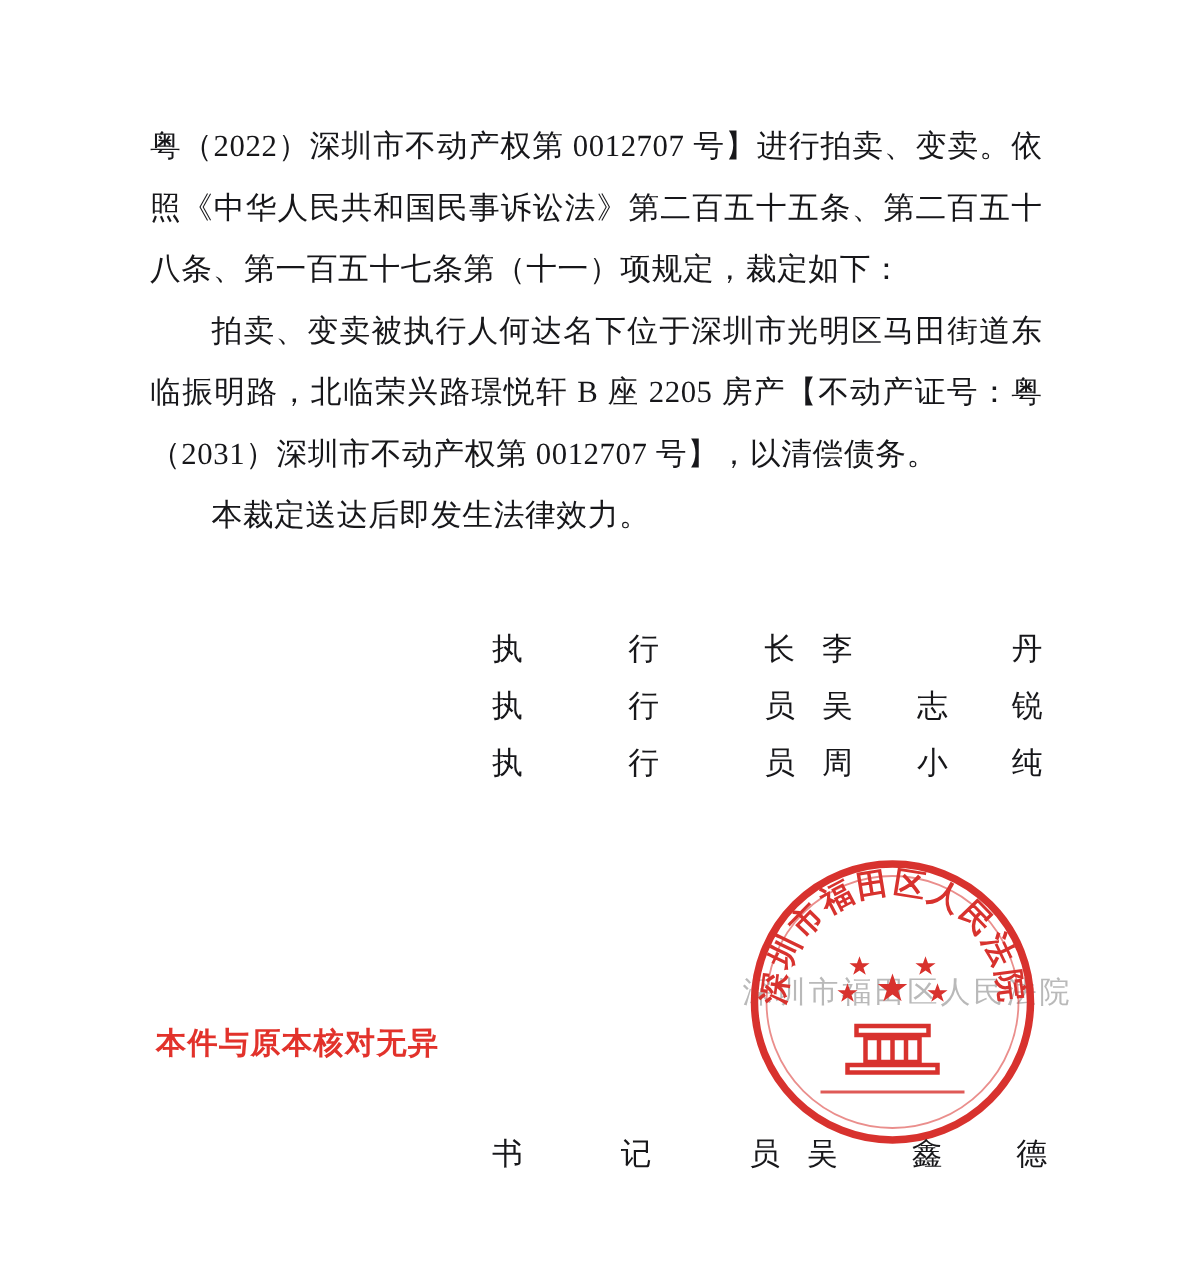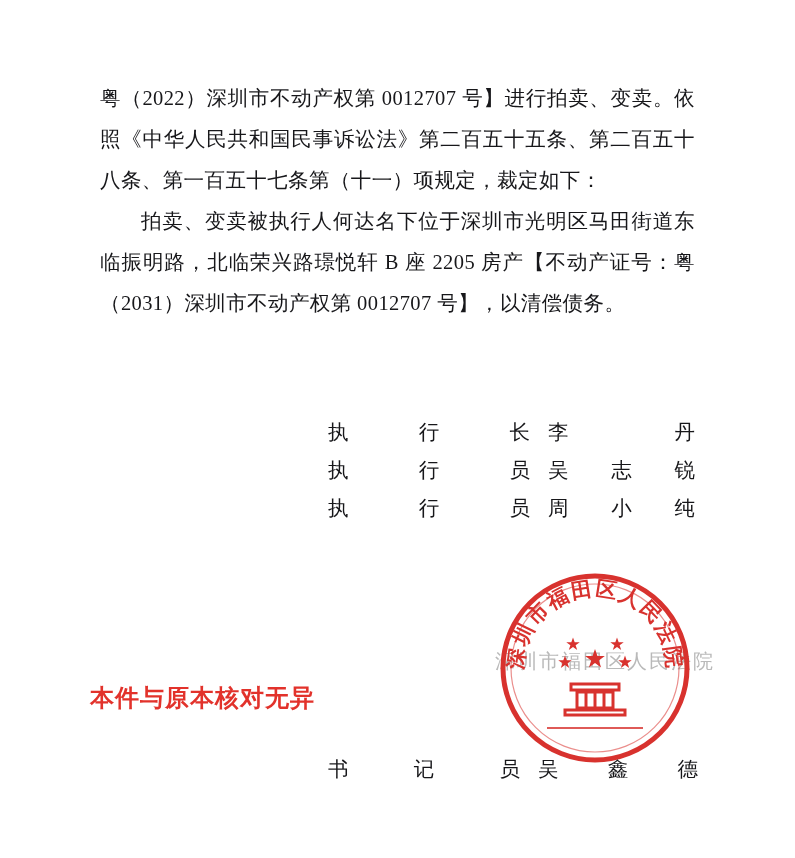--- a/index.html
+++ b/index.html
@@ -89,23 +89,23 @@
   }
   .clerk-name {
     width: 160px;
     display: flex;
     justify-content: space-between;
   }
 
   
   .cert-text {
     position: absolute;
-    left: 90px;
+    left: 104px;
     top: 682px;
-    font-size: 24px;
+    font-size: 20px;
     letter-spacing: 1px;
     color: #e2322b;
     font-family: "Liberation Sans", sans-serif;
     font-weight: bold;
   }
 
   
   .faint-text {
     position: absolute;
     left: 495px;
@@ -136,20 +136,21 @@
   }
 </style>
 </head>
 <body>
 
 <div class="page">
 
   <div class="body-text">
     <p class="para">粤（2022）深圳市不动产权第 0012707 号】进行拍卖、变卖。依照《中华人民共和国民事诉讼法》第二百五十五条、第二百五十八条、第一百五十七条第（十一）项规定，裁定如下：</p>
     <p class="para indent">拍卖、变卖被执行人何达名下位于深圳市光明区马田街道东临振明路，北临荣兴路璟悦轩 B 座 2205 房产【不动产证号：粤（2031）深圳市不动产权第 0012707 号】，以清偿债务。</p>
+    <p class="para indent">本裁定送达后即发生法律效力。</p>
   </div>
 
   <div class="signatures">
 
     <div class="sig-row">
       <div class="sig-title">
         <span>执</span>
         <span>行</span>
         <span>长</span>
       </div>

